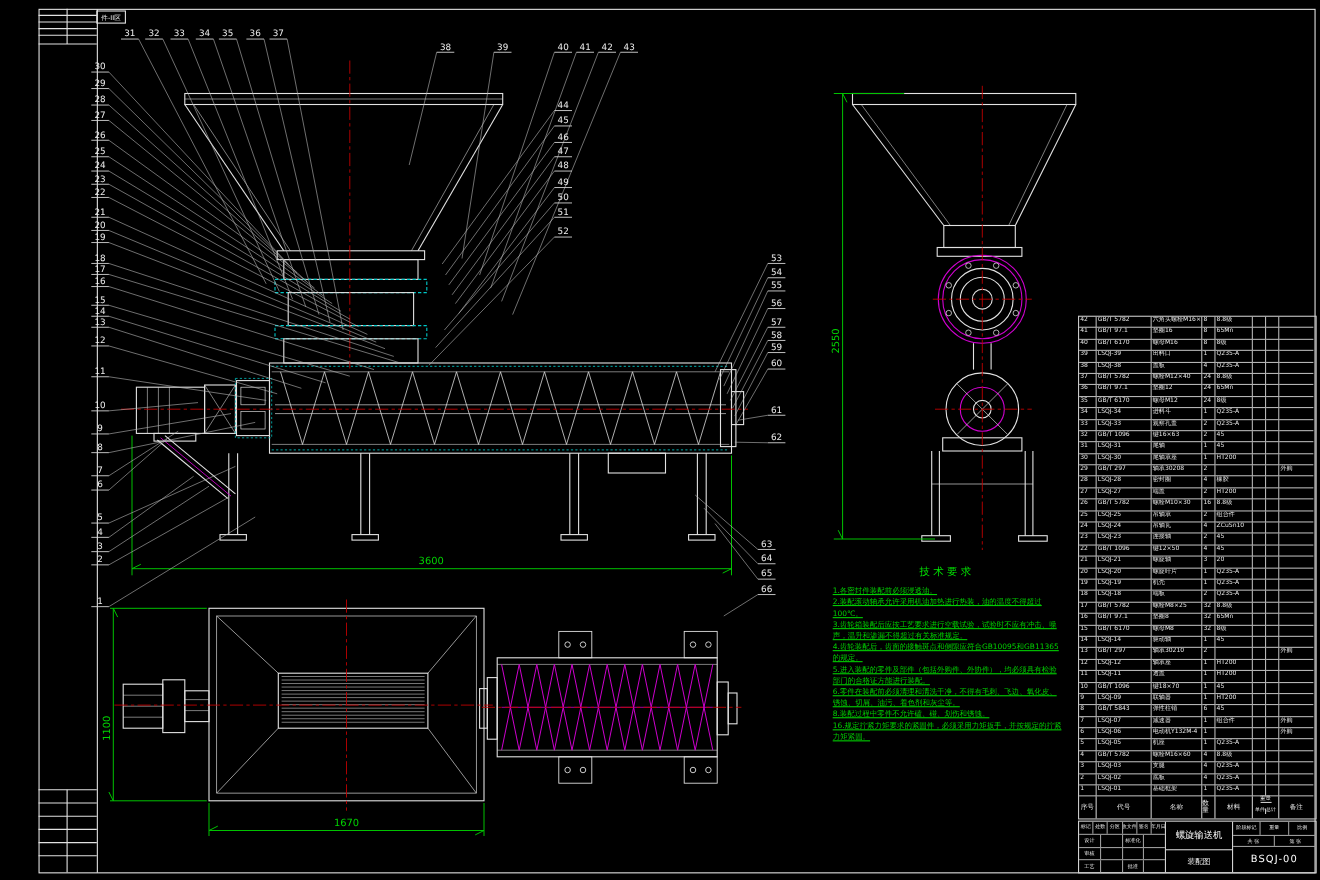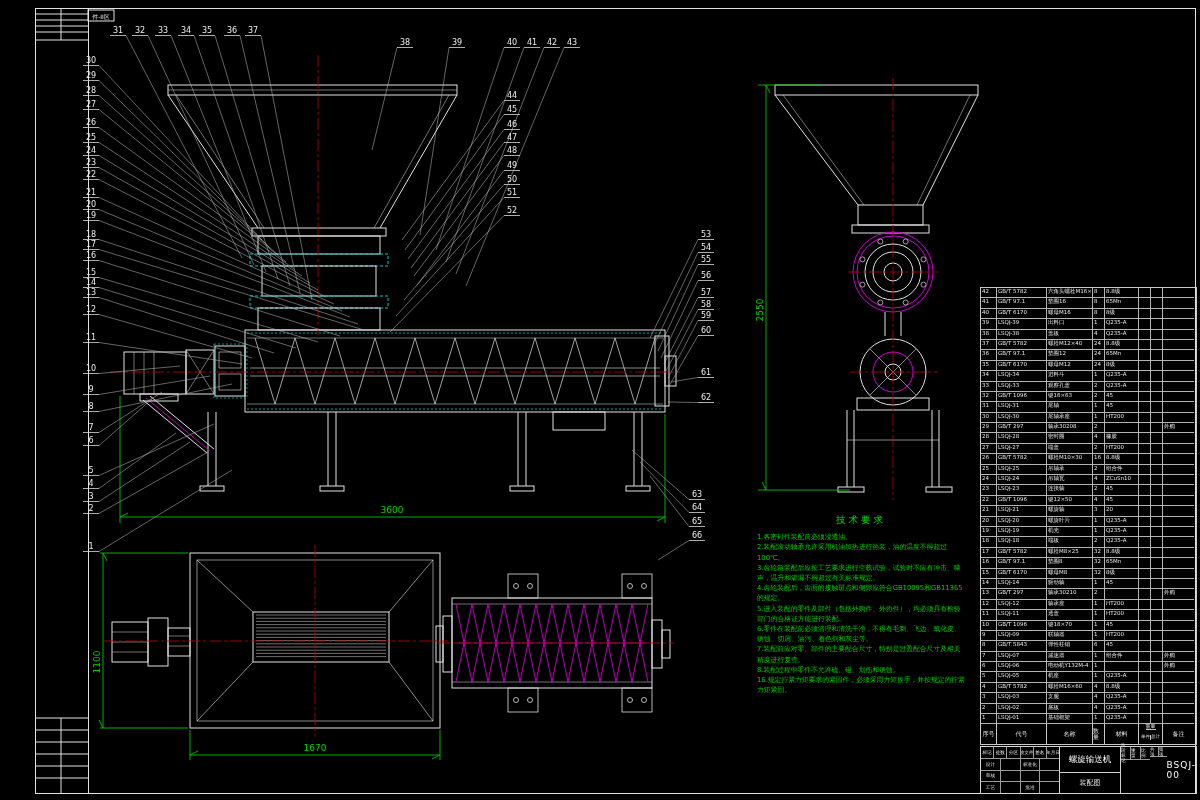--- a/index.html
+++ b/index.html
@@ -4,21 +4,21 @@
 <style>
   html,body{margin:0;padding:0;background:#000;}
   .stage{position:relative;width:1200px;height:800px;background:#000;overflow:hidden;
          font-family:"DejaVu Sans",sans-serif;}
   svg{position:absolute;left:0;top:0;}
   svg text{font-family:"DejaVu Sans",sans-serif;}
   
   .tech{position:absolute;left:757px;top:514px;width:208px;color:#00cf00;
         font-size:6.8px;line-height:1.5;}
   .tech-title{text-align:center;font-size:9.5px;letter-spacing:3px;margin-bottom:4px;color:#00e000;font-family:Liberation Mono, monospace;}
-  .tech-item{margin:0;}
+  .tech-item{margin:0;text-decoration:underline;}
   
   .bom{position:absolute;left:980px;top:287px;width:215px;border:1px solid #c8c8c8;
        color:#e6e6e6;font-size:5.5px;line-height:1;}
   .bom-row{display:grid;grid-template-columns:16px 50px 46px 12px 34px 12px 12px 31px;height:10.4px;}
   .bom-row > div{border-right:1px solid #b4b4b4;border-bottom:1px solid #b4b4b4;
        overflow:hidden;white-space:nowrap;padding:1px 1px 0 1px;}
   .bom-row > div:last-child{border-right:none;}
   .bom-head{display:grid;grid-template-columns:16px 50px 46px 12px 34px 24px 31px;height:20px;
        font-size:6px;position:relative;}
   .bom-head > div{border-right:1px solid #c8c8c8;display:flex;align-items:center;justify-content:center;}
@@ -33,21 +33,21 @@
       color:#e6e6e6;display:flex;font-size:4.6px;}
   .tb-left{width:78px;border-right:1px solid #d2d2d2;display:flex;flex-direction:column;}
   .tb-lrow{flex:1;display:flex;border-bottom:1px solid #9a9a9a;}
   .tb-lrow:last-child{border-bottom:none;}
   .tb-lrow span{flex:1;border-right:1px solid #9a9a9a;overflow:hidden;white-space:nowrap;
       display:flex;align-items:center;justify-content:center;}
   .tb-lrow span:last-child{border-right:none;}
   .tb-mid{width:60px;border-right:1px solid #d2d2d2;display:flex;flex-direction:column;}
   .tb-product{flex:1.3;display:flex;align-items:center;justify-content:center;font-size:8.5px;color:#fff;}
   .tb-doc{flex:1;border-top:1px solid #d2d2d2;display:flex;align-items:center;justify-content:center;font-size:7px;}
-  .tb-right{flex:1;display:flex;flex-direction:row;}
+  .tb-right{flex:1;display:flex;flex-direction:column;}
   .tb-rrow1{height:12px;display:flex;border-bottom:1px solid #9a9a9a;}
   .tb-rrow1 span{flex:1;border-right:1px solid #9a9a9a;display:flex;align-items:center;justify-content:center;}
   .tb-rrow1 span:last-child{border-right:none;}
   .tb-rrow2{height:9px;display:flex;border-bottom:1px solid #9a9a9a;}
   .tb-rrow2 span{flex:1;border-right:1px solid #9a9a9a;display:flex;align-items:center;justify-content:center;}
   .tb-rrow2 span:last-child{border-right:none;}
   .tb-dwg{flex:1;display:flex;align-items:center;justify-content:center;font-size:9px;color:#fff;letter-spacing:1px;}
 </style>
 </head>
 <body>
@@ -634,21 +634,20 @@
 
   <div class="tech">
     <div class="tech-title">技术要求</div>
     <div id="tech-items">
         <div class="tech-item">1.各密封件装配前必须浸透油。</div>
         <div class="tech-item">2.装配滚动轴承允许采用机油加热进行热装，油的温度不得超过100℃。</div>
         <div class="tech-item">3.齿轮箱装配后应按工艺要求进行空载试验，试验时不应有冲击、噪声，温升和渗漏不得超过有关标准规定。</div>
         <div class="tech-item">4.齿轮装配后，齿面的接触斑点和侧隙应符合GB10095和GB11365的规定。</div>
         <div class="tech-item">5.进入装配的零件及部件（包括外购件、外协件），均必须具有检验部门的合格证方能进行装配。</div>
         <div class="tech-item">6.零件在装配前必须清理和清洗干净，不得有毛刺、飞边、氧化皮、锈蚀、切屑、油污、着色剂和灰尘等。</div>
-        <div class="tech-item">7.装配前应对零、部件的主要配合尺寸，特别是过盈配合尺寸及相关精度进行复查。</div>
         <div class="tech-item">8.装配过程中零件不允许磕、碰、划伤和锈蚀。</div>
         <div class="tech-item">16.规定拧紧力矩要求的紧固件，必须采用力矩扳手，并按规定的拧紧力矩紧固。</div>
       </div>
   </div>
 
   <div class="bom">
     <div id="bom-rows">
         <div class="bom-row">
           <div>42</div>
           <div>GB/T 5782</div>

